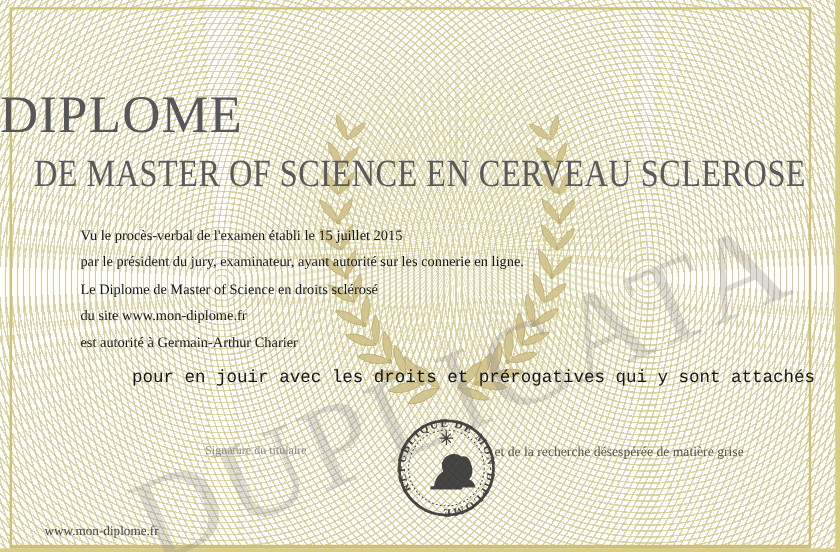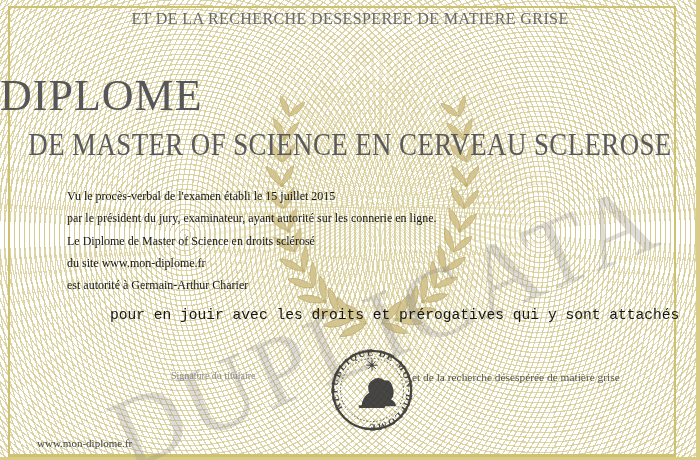--- a/index.html
+++ b/index.html
@@ -124,21 +124,20 @@
         <use href="#leaf" xlink:href="#leaf" transform="translate(216.1,59.3) rotate(21.8) scale(0.75)"></use>
         <circle cx="216.1" cy="59.3" r="2.1" fill="#bfae6a"></circle>
         <use href="#leaf" xlink:href="#leaf" transform="translate(211.1,35.5) rotate(-54.3) scale(0.78)"></use>
         <use href="#leaf" xlink:href="#leaf" transform="translate(211.1,35.5) rotate(15.7) scale(0.74)"></use>
       </g>
   </svg>
 
   <div class="watermark">DUPLICATA</div>
 
   <div class="layer header">
-    <div>ET DE LA RECHERCHE DESESPEREE DE MATIERE GRISE</div>
   </div>
 
   <h1 class="layer title">DIPLOME</h1>
 
   <div class="layer subtitle">DE MASTER OF SCIENCE EN CERVEAU SCLEROSE</div>
 
   <div class="layer bodytext">
     <div>Vu le procès-verbal de l'examen établi le 15 juillet 2015</div>
     <div>par le président du jury, examinateur, ayant autorité sur les connerie en ligne.</div>
     <div>Le Diplome de Master of Science en droits sclérosé</div>

